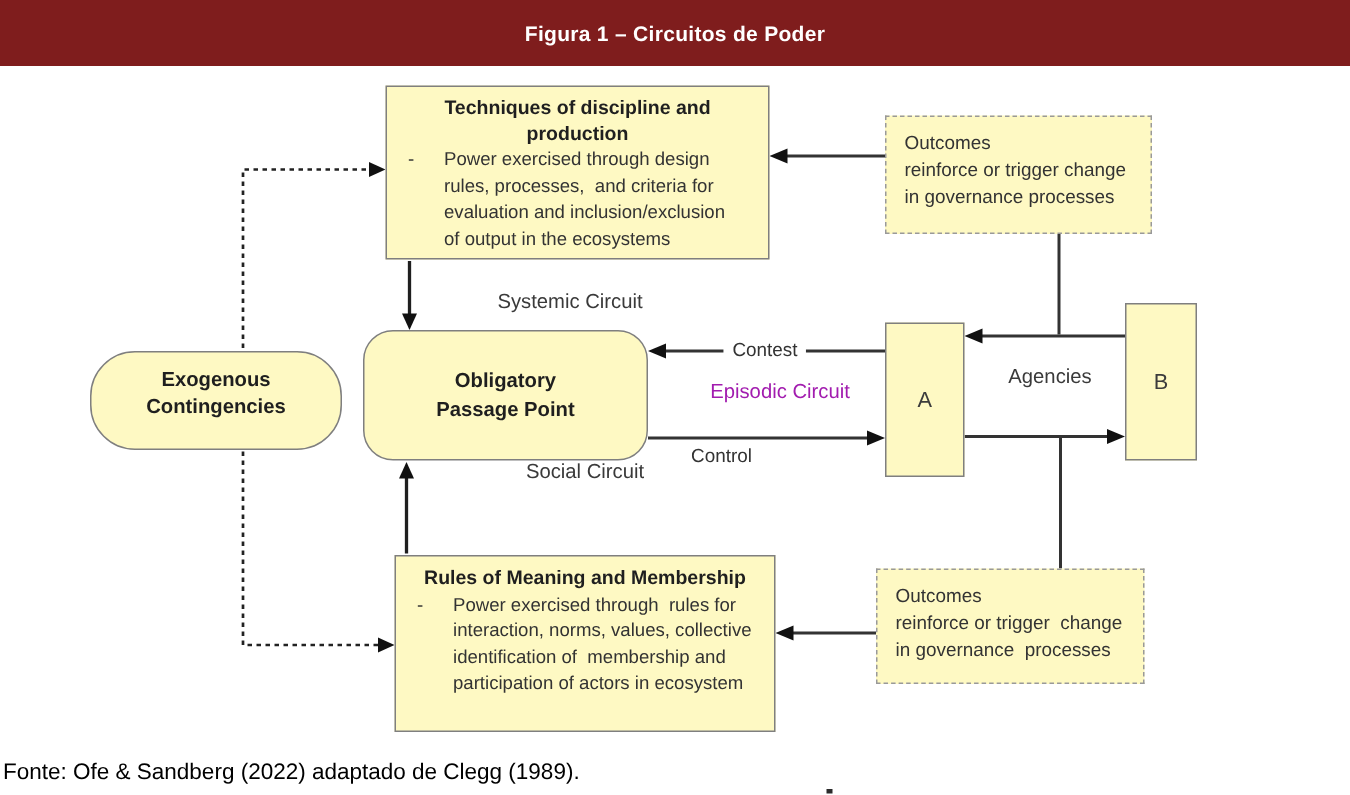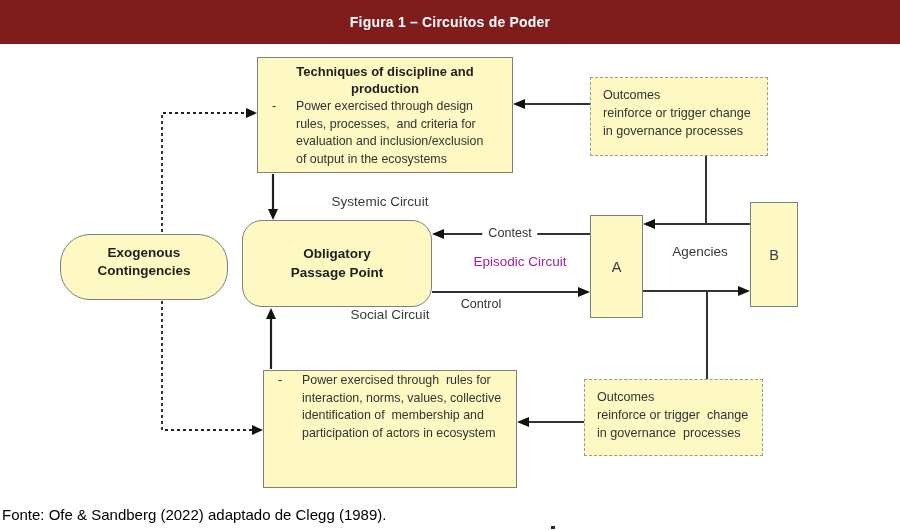--- a/index.html
+++ b/index.html
@@ -142,20 +142,21 @@
 
   <div class="box" style="left:590px; top:215px; width:53px; height:103px;">
     <span class="agency-letter">A</span>
   </div>
 
   <div class="box" style="left:750px; top:202px; width:48px; height:105px;">
     <span class="agency-letter">B</span>
   </div>
 
   <div class="box" style="left:263px; top:370px; width:254px; height:118px;">
+    <span class="title">Rules of Meaning and Membership</span>
     <div class="bullet-row">
       <span class="marker">-</span>
       <span class="body">Power exercised through  rules for
 interaction, norms, values, collective
 identification of  membership and
 participation of actors in ecosystem</span>
     </div>
   </div>
 
   <div class="box dashed" style="left:584px; top:379px; width:179px; height:77px;">

